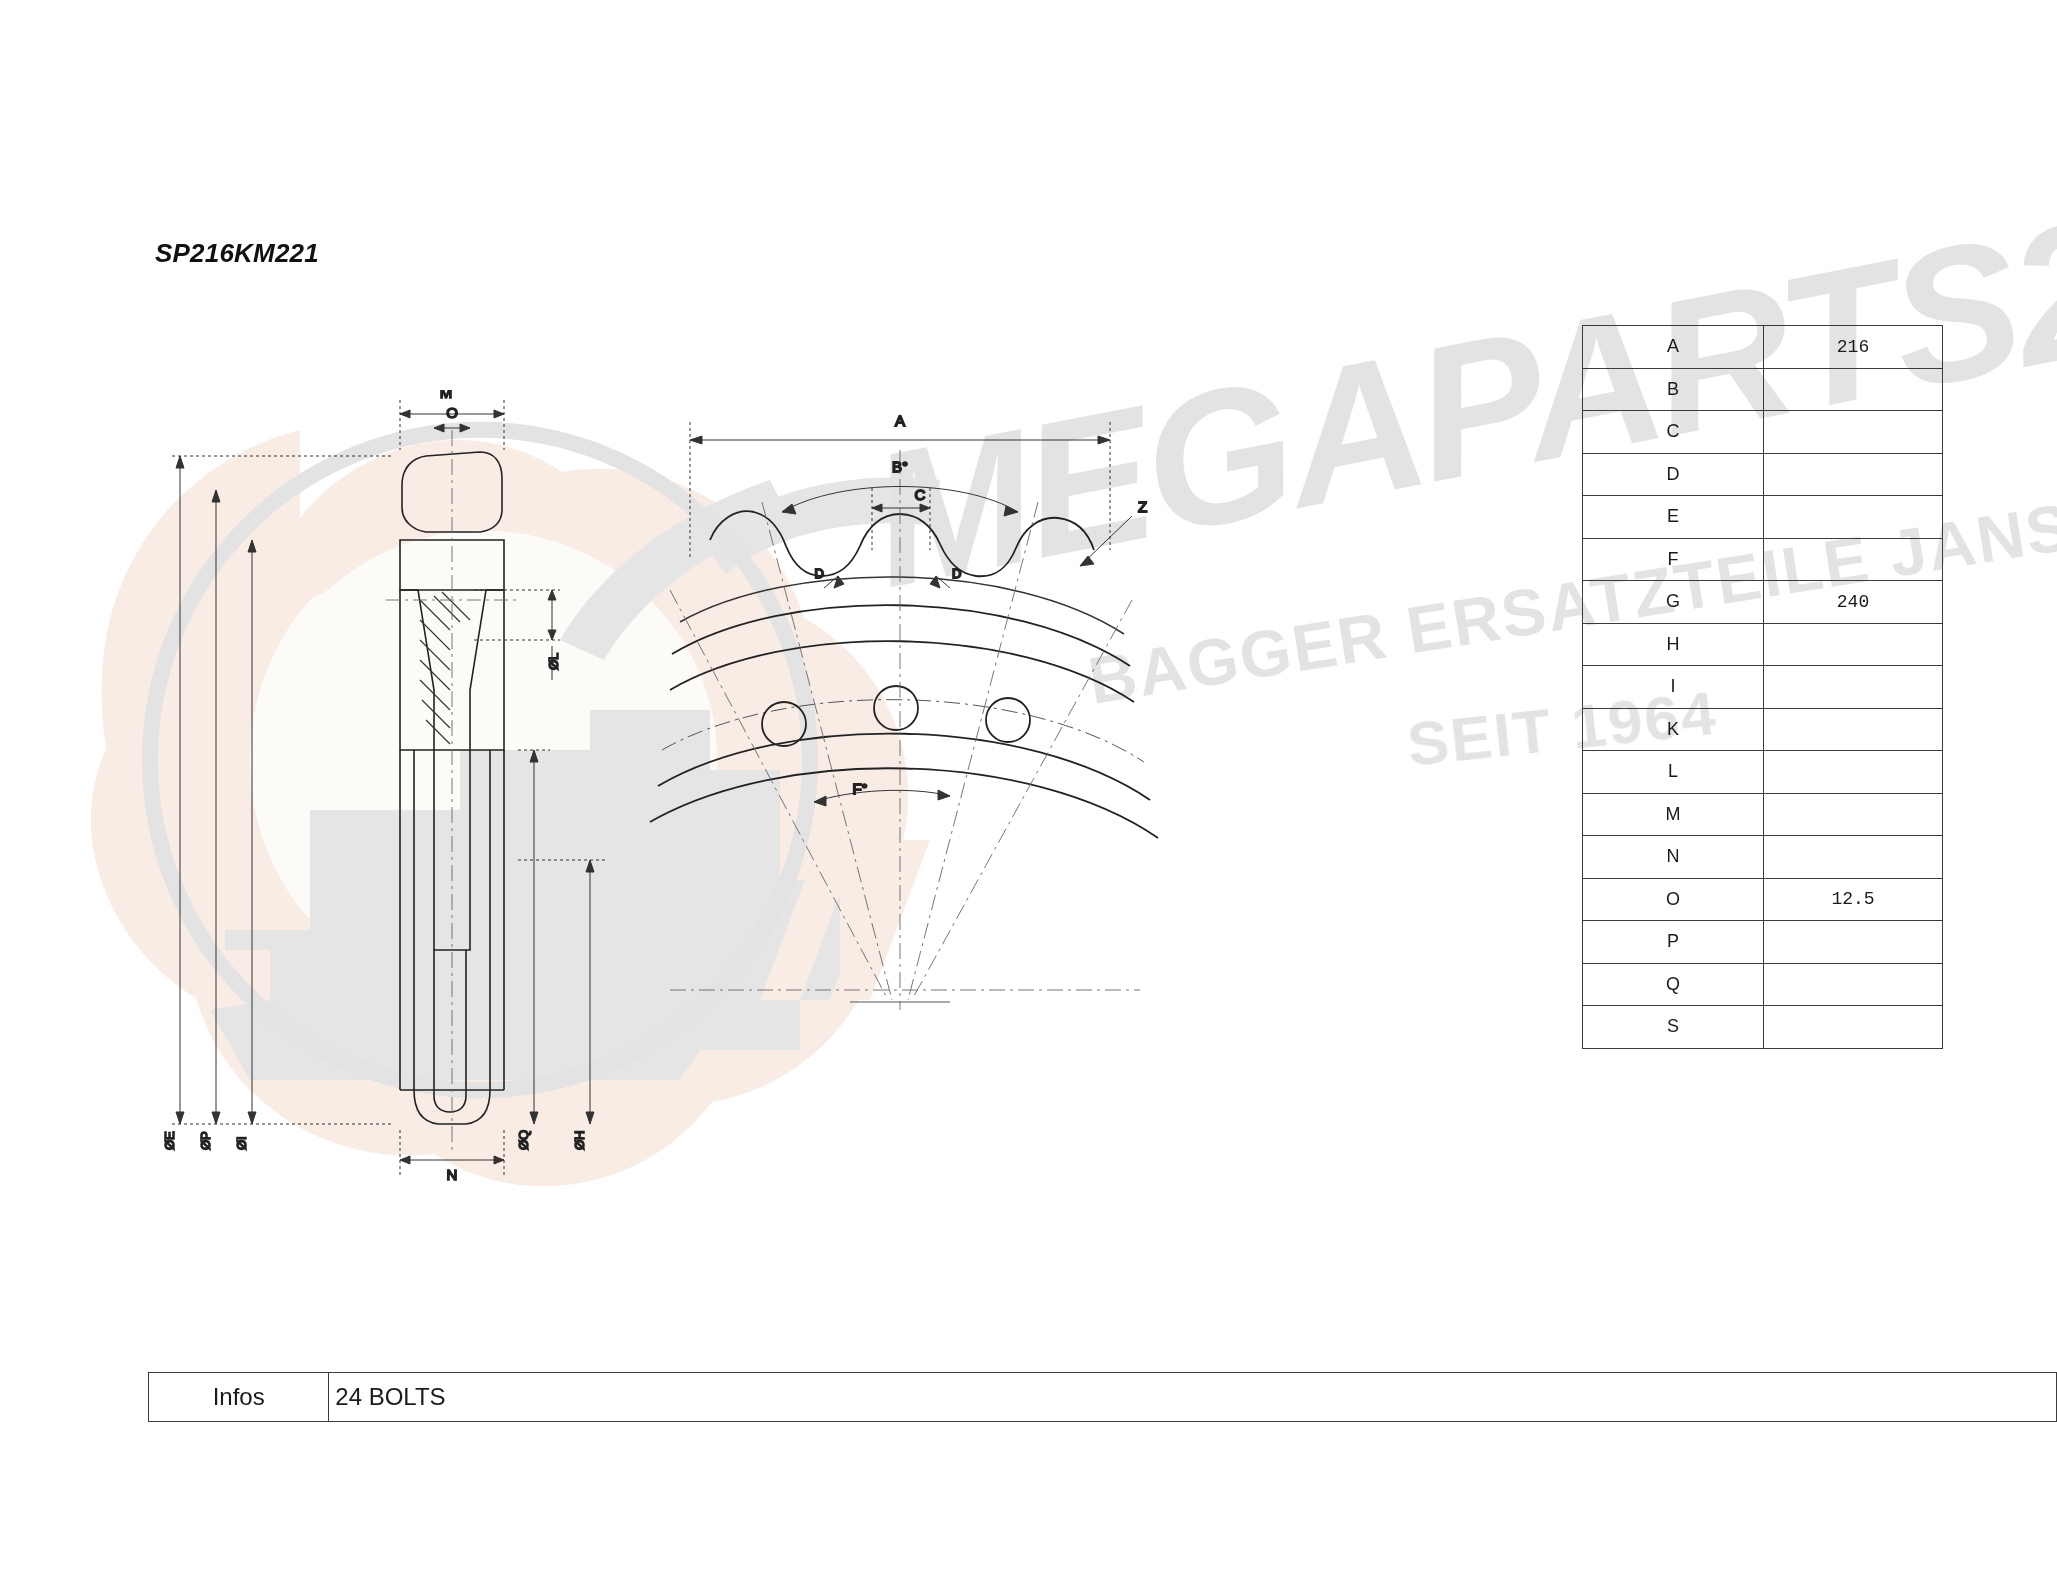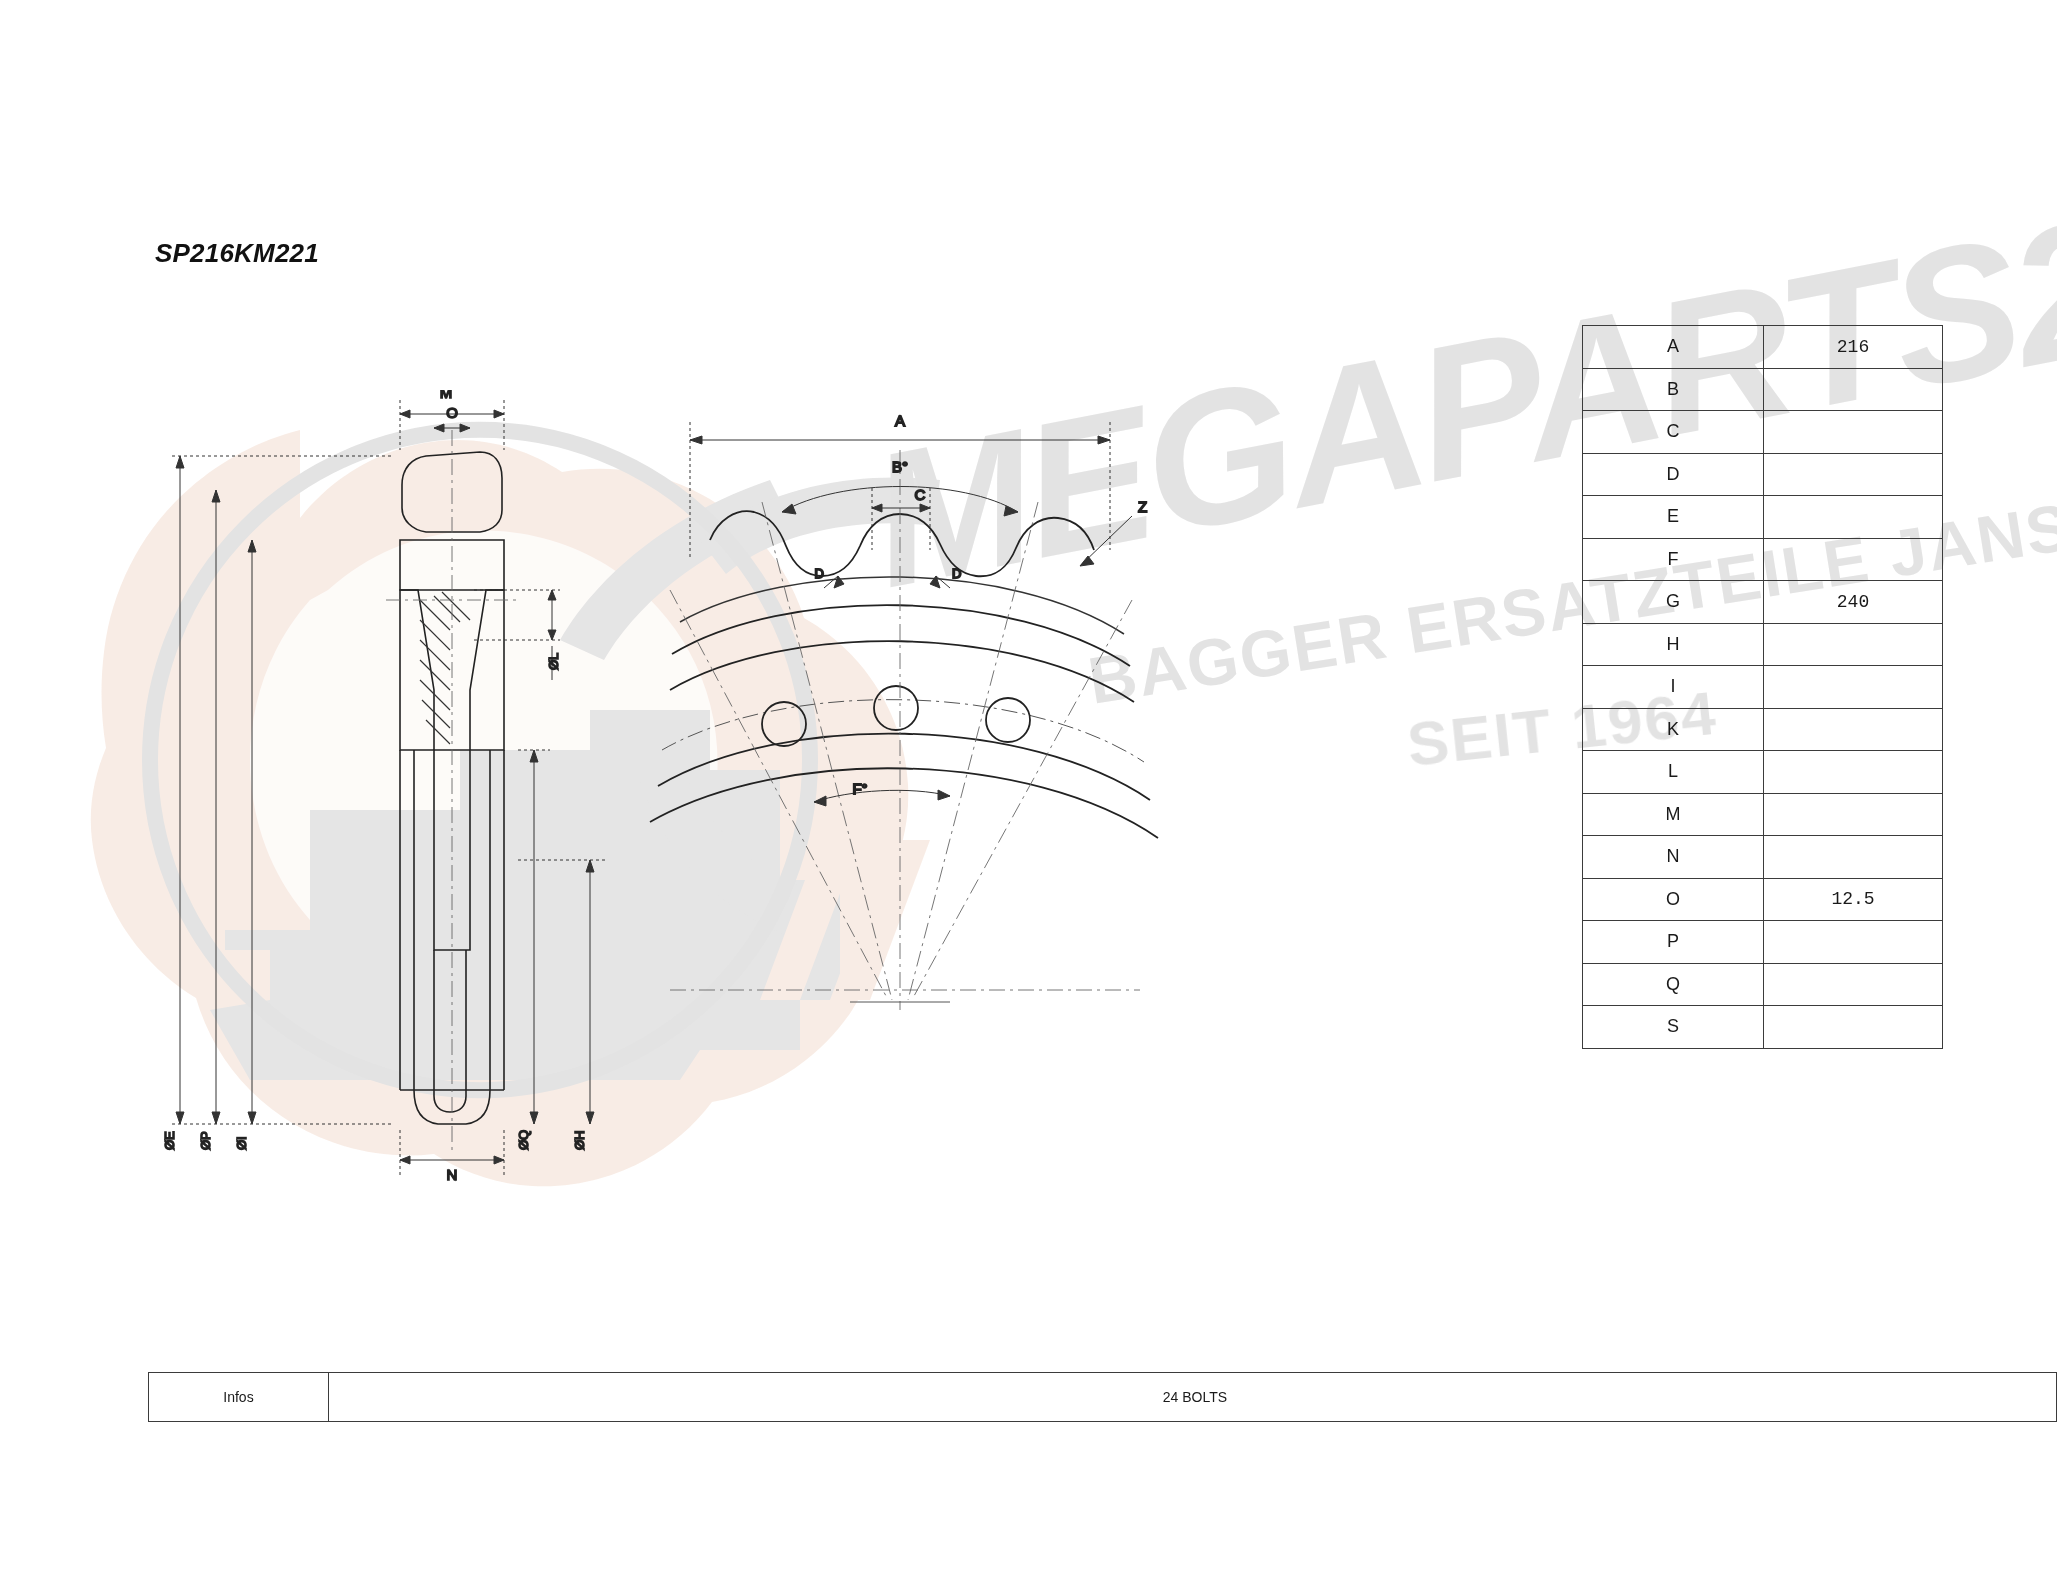--- a/index.html
+++ b/index.html
@@ -84,31 +84,31 @@
   .infos-table {
     position: absolute;
     left: 148px;
     top: 1372px;
     border-collapse: collapse;
     z-index: 5;
   }
   .infos-table td {
     border: 1px solid #3b3b3b;
     height: 46px;
-    font-size: 14px;
+    font-size: 24px;
     vertical-align: middle;
     color: #1a1a1a;
   }
   .infos-table td.infos-key {
     width: 180px;
     text-align: center;
   }
   .infos-table td.infos-val {
     width: 1755px;
-    text-align: center;
+    text-align: left;
     padding-left: 6px;
     margin-top: 24px;
   }
 
   .lbl {
     font-family: "Liberation Sans", sans-serif;
     font-size: 15px;
     fill: #222222;
   }
   .lbl-sm {

